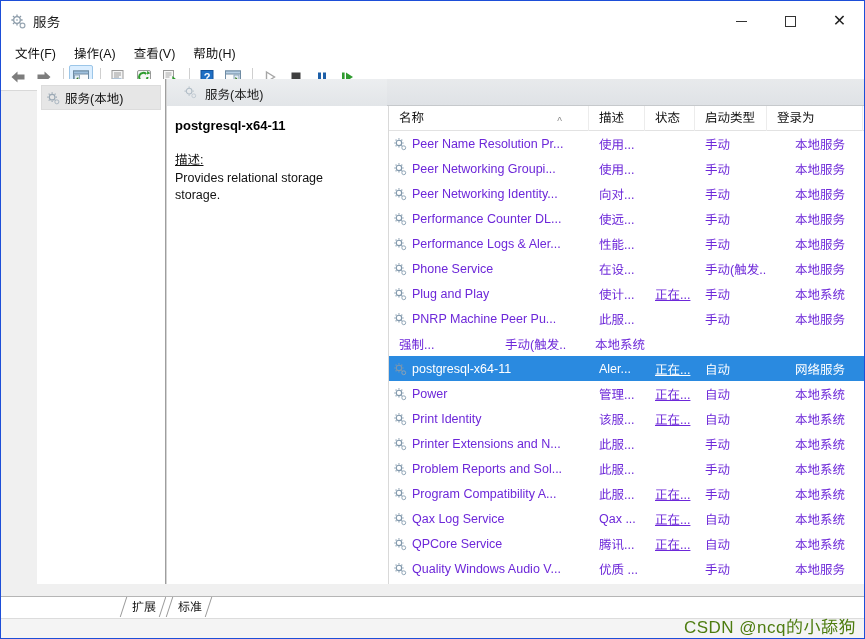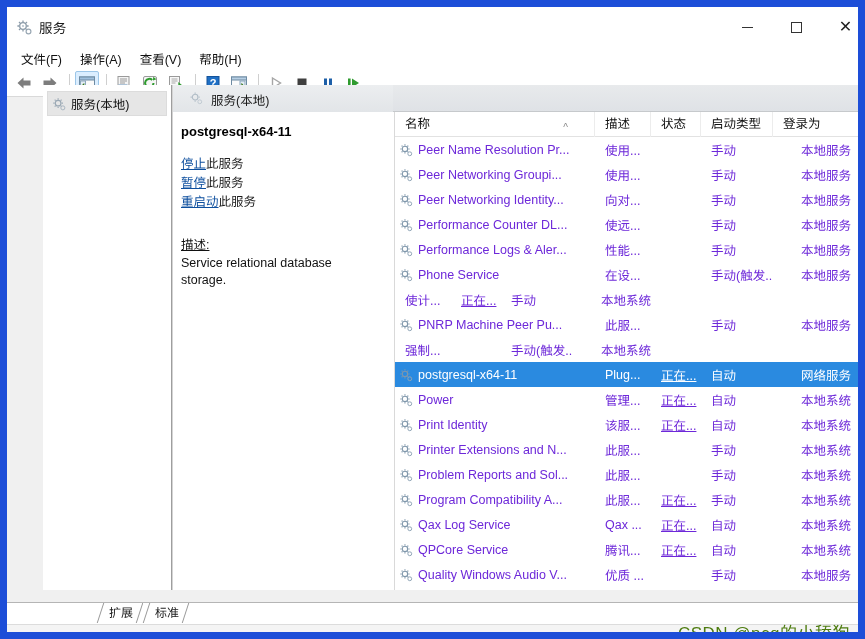--- a/index.html
+++ b/index.html
@@ -8,21 +8,21 @@
     width: 865px; height: 639px;
     overflow: hidden;
     background: #ffffff;
     font-family: "Liberation Sans", "DejaVu Sans", sans-serif;
   }
 
   #app {
     position: relative;
     width: 865px; height: 639px;
     background: #f0f0f0;
-    border: 7px solid #1d4ed8;
+    border: 1px solid #1d4ed8;
     overflow: hidden;
   }
 
   
   .titlebar {
     position: absolute; left: 0; top: 0;
     width: 863px; height: 40px;
     background: #ffffff;
     display: flex; align-items: center;
   }
@@ -234,21 +234,21 @@
     background: #cdcdcd;
   }
 
   
   .bottom-tabs {
     position: absolute; left: 0; top: 595px;
     width: 863px; height: 22px;
     background: #ffffff;
     border-top: 1px solid #b5b5b5;
     display: flex; align-items: flex-start;
-    padding-left: 90px;
+    padding-left: 119px;
   }
   .btab {
     position: relative;
     font-size: 12px; color: #1a1a1a;
     padding: 2px 10px 2px 12px;
     height: 20px;
     line-height: 16px;
     white-space: nowrap;
   }
   .btab::before, .btab::after {
@@ -425,34 +425,23 @@
             </g>
             <circle cx="12.3" cy="12.3" r="2.2" fill="none" stroke="#bcc6cf" stroke-width="1"></circle>
           </svg>
         </span>
         <span class="label">服务(本地)</span>
       </div>
 
       <div class="details">
         <div class="svc-title">postgresql-x64-11</div>
 
-        <div class="svc-links">
-          <div class="svc-link-row">
-            <span class="svc-link">停止</span><span>此服务</span>
-          </div>
-          <div class="svc-link-row">
-            <span class="svc-link">暂停</span><span>此服务</span>
-          </div>
-          <div class="svc-link-row">
-            <span class="svc-link">重启动</span><span>此服务</span>
-          </div>
-        </div>
 
         <div class="desc-label">描述:</div>
-        <div class="desc-text">Service relational database storage.</div>
+        <div class="desc-text">Provides relational storage storage.</div>
       </div>
 
       <div class="list-wrap">
         <div class="list-header">
           <div class="hcell col-name">
             <span>名称</span>
             <span class="sortarrow">^</span>
           </div>
           <div class="hcell col-desc">描述</div>
           <div class="hcell col-status">状态</div>
@@ -563,20 +552,32 @@
                   </svg>
                 </span>
                 <span>Phone Service</span>
               </div>
               <div class="cell desc">在设...</div>
               <div class="cell status"></div>
               <div class="cell start">手动(触发...</div>
               <div class="cell logon">本地服务</div>
             </div>
             <div class="row">
+              <div class="cell name">
+                <span class="svcico">
+                  <svg width="14" height="14" viewBox="0 0 16 16">
+                    <g fill="none" stroke="#7f97ab" stroke-width="1.3">
+                      <circle cx="6.8" cy="6.8" r="3.1"></circle>
+                      <path d="M6.8 1.5v1.4M6.8 10.7v1.4M1.5 6.8h1.4M10.7 6.8h1.4M3 3l1 1M9.6 9.6l1 1M10.6 3l-1 1M4 9.6l-1 1"></path>
+                    </g>
+                    <circle cx="12.3" cy="12.3" r="2.2" fill="none" stroke="#8ea3b5" stroke-width="1.1"></circle>
+                  </svg>
+                </span>
+                <span>Plug and Play</span>
+              </div>
               <div class="cell desc">使计...</div>
               <div class="cell status">正在...</div>
               <div class="cell start">手动</div>
               <div class="cell logon">本地系统</div>
             </div>
             <div class="row">
               <div class="cell name">
                 <span class="svcico">
                   <svg width="14" height="14" viewBox="0 0 16 16">
                     <g fill="none" stroke="#7f97ab" stroke-width="1.3">
@@ -605,21 +606,21 @@
                   <svg width="14" height="14" viewBox="0 0 16 16">
                     <g fill="none" stroke="#7f97ab" stroke-width="1.3">
                       <circle cx="6.8" cy="6.8" r="3.1"></circle>
                       <path d="M6.8 1.5v1.4M6.8 10.7v1.4M1.5 6.8h1.4M10.7 6.8h1.4M3 3l1 1M9.6 9.6l1 1M10.6 3l-1 1M4 9.6l-1 1"></path>
                     </g>
                     <circle cx="12.3" cy="12.3" r="2.2" fill="none" stroke="#8ea3b5" stroke-width="1.1"></circle>
                   </svg>
                 </span>
                 <span>postgresql-x64-11</span>
               </div>
-              <div class="cell desc">Plug...</div>
+              <div class="cell desc">Aler...</div>
               <div class="cell status">正在...</div>
               <div class="cell start">自动</div>
               <div class="cell logon">网络服务</div>
             </div>
             <div class="row">
               <div class="cell name">
                 <span class="svcico">
                   <svg width="14" height="14" viewBox="0 0 16 16">
                     <g fill="none" stroke="#7f97ab" stroke-width="1.3">
                       <circle cx="6.8" cy="6.8" r="3.1"></circle>

